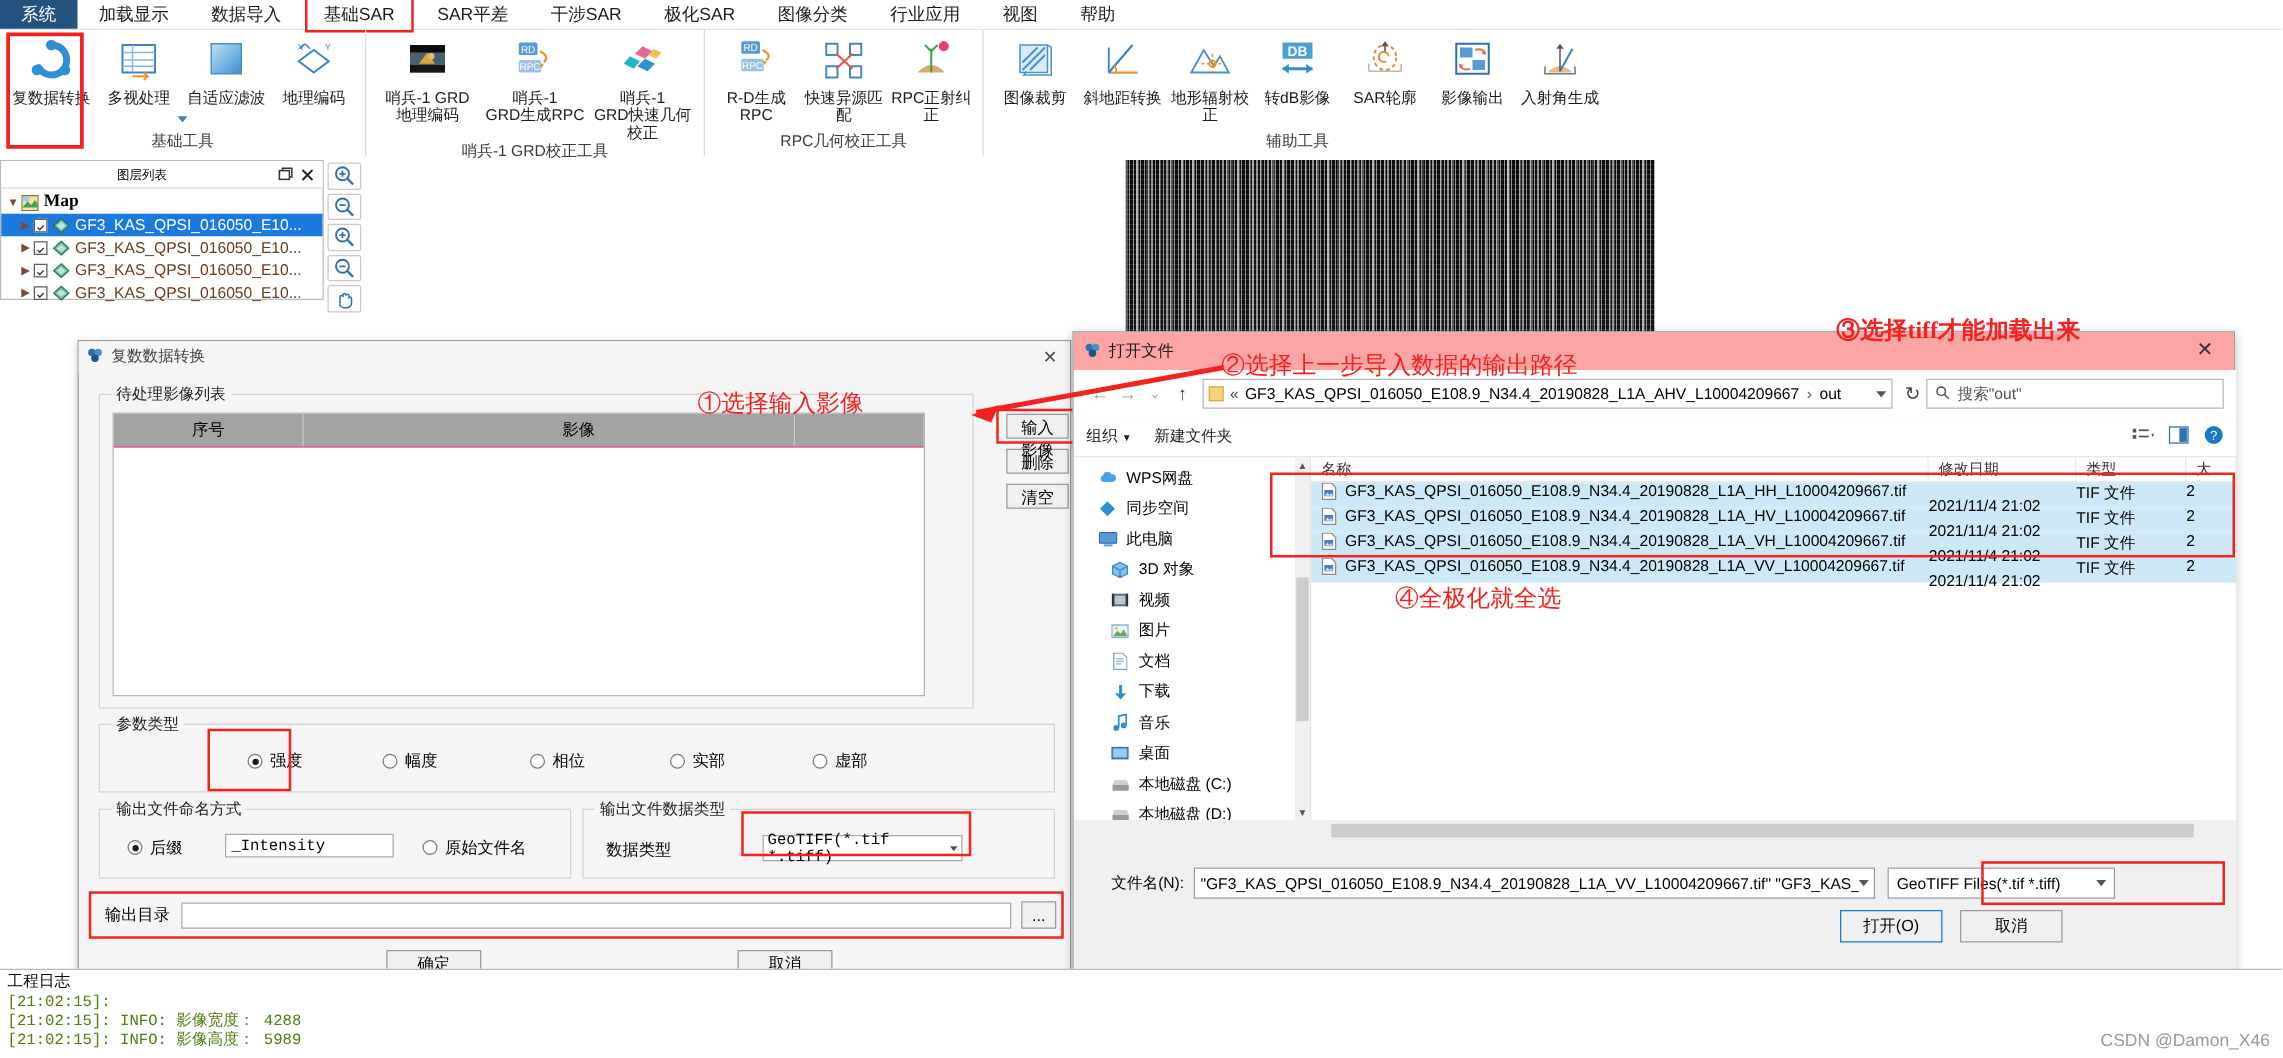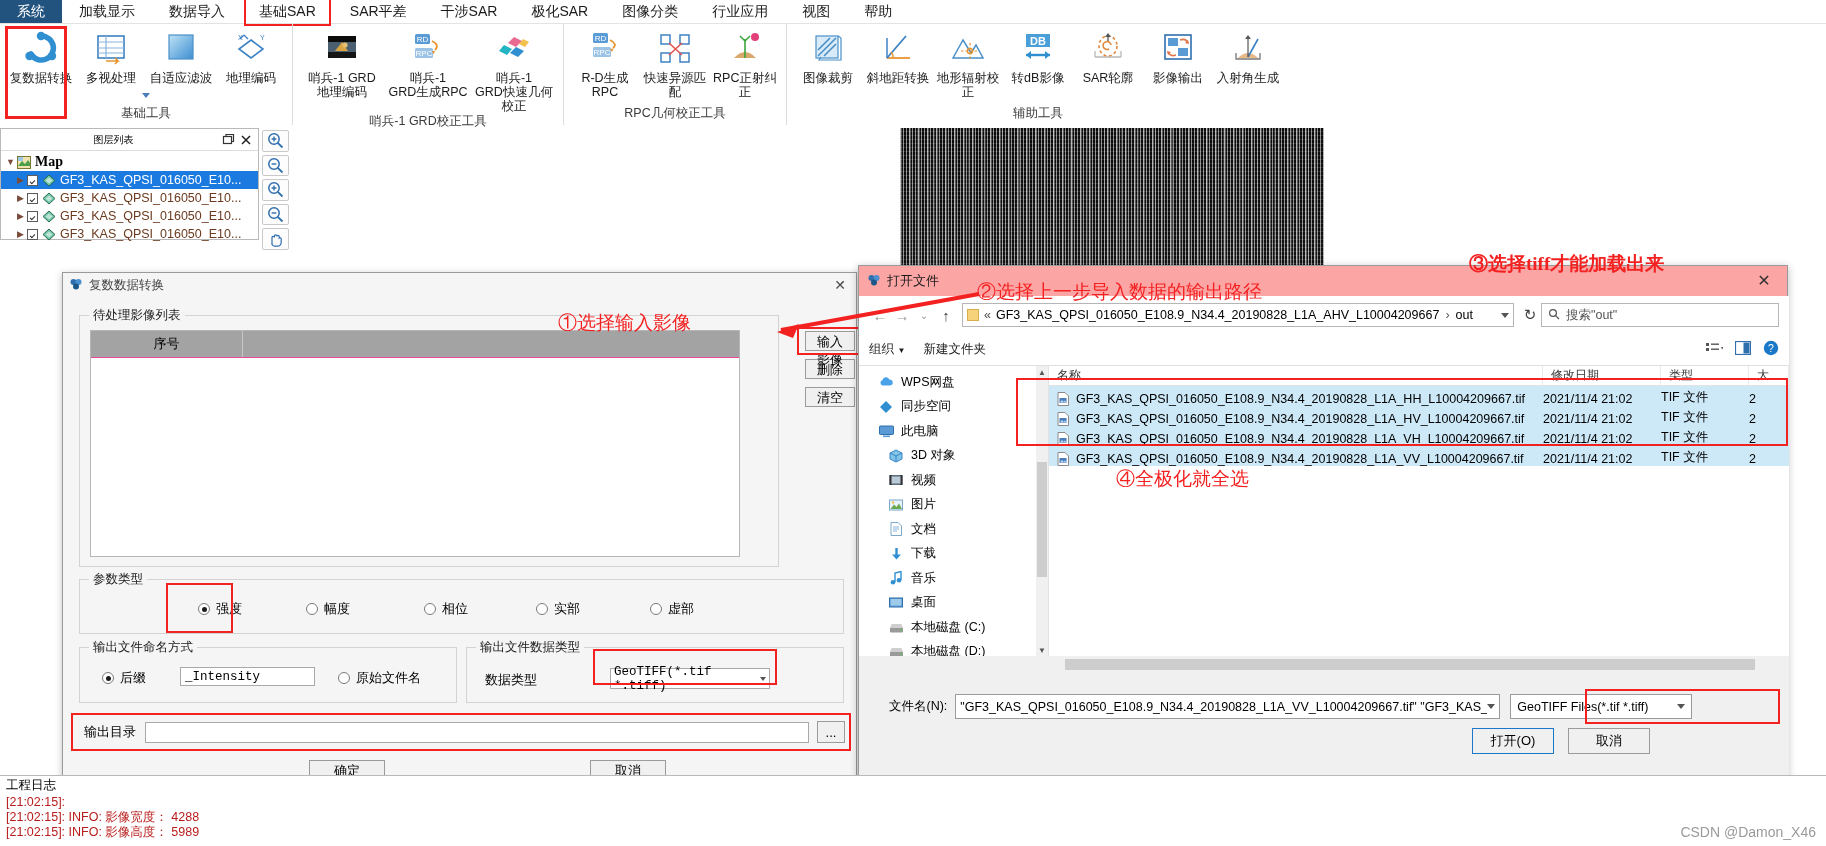--- a/index.html
+++ b/index.html
@@ -96,36 +96,36 @@
   #navpane { width:190px; height:290px; overflow:hidden; border-right:1px solid #e3e3e3; padding-top:4px;}
   .navit { display:flex; align-items:center; height:24.5px; font-size:12.5px; padding-left:18px; white-space:nowrap;}
   .navit.ind { padding-left:28px;}
   .navit .ni { width:18px; margin-right:6px; display:flex;align-items:center;justify-content:center;}
   #navscroll { position:absolute; left:177px; top:100px; width:12px; height:290px; background:#f0f0f0; }
   #navscroll .thumb{ position:absolute; left:1px; top:96px; width:10px; height:115px; background:#cdcdcd;}
   #navscroll .ar { position:absolute; left:0; width:12px; height:12px; display:flex;align-items:center;justify-content:center; font-size:8px; color:#555;}
   #filepane { flex:1; position:relative; }
   #colhdr { height:20px; display:flex; border-bottom:1px solid #e3e3e3; font-size:12px; color:#333; background:#fff;}
   #colhdr div { display:flex; align-items:center; padding-left:8px; border-right:1px solid #e9e9e9;}
-  .frow { display:flex; height:20px; align-items:flex-end; font-size:12.5px; background:#cde8f7;}
+  .frow { display:flex; height:20px; align-items:flex-start; font-size:12.5px; background:#cde8f7;}
   .frow .fn { flex:1; display:flex; align-items:center; padding-left:8px; overflow:hidden; white-space:nowrap;}
   .frow .fd { width:118px;margin-top:12px; }
   .frow .ft { width:88px; }
   .frow .fs { width:40px; overflow:hidden;}
   .fico { width:13px;height:14px;margin-right:6px;display:inline-block;}
   #fbottom { position:absolute; left:0; top:390px; width:930px; height:140px; background:#f0f0f0;}
   #hscroll { position:absolute; left:190px; top:392px; width:738px; height:13px; background:#f0f0f0; display:flex; align-items:center;}
   #hscroll .hthumb{ position:absolute; left:16px; top:1px; width:690px; height:11px; background:#cdcdcd;}
   .fnlabel { font-size:12.5px; }
   #watermark { position:absolute; right:10px; bottom:6px; font-size:14px; color:#9a9a9a; font-family:"Liberation Sans",sans-serif;}
 
   
   #logpanel { position:absolute; left:0; top:775px; width:1826px; height:71px; background:#fff; border-top:1px solid #b9b9b9;}
   #logtitle { font-size:12.5px; padding:1px 6px; }
-  .logline { font-size:12.5px; color:#b91c1c; padding-left:6px; line-height:15px; font-family:Liberation Sans, sans-serif;}
+  .logline { font-size:12.5px; color:#4d7c0f; padding-left:6px; line-height:15px; font-family:Liberation Mono, monospace;}
 </style>
 </head>
 <body>
 
 <div id="ribbon">
   <div id="menubar">
       <div class="menu-item active">
         <span>系统</span>
       </div>
       <div class="menu-item">
@@ -506,20 +506,21 @@
     </span>
     <span class="tt">复数数据转换</span>
     <span id="cdlg-close">✕</span>
   </div>
 
   <div class="gbox" style="left:16px; top:42px; width:700px; height:252px; background:#f5f5f5;">
     <span class="glegend">待处理影像列表</span>
     <div style="position:absolute; left:10px; top:14px; width:650px; height:227px; border:1px solid #b6b6b6; background:#fff;">
       <div class="tblhdr">
         <div style="width:152px; border-right:1px solid #c7c7c7;">序号</div>
+        <div style="width:345px; border-right:1px solid #c7c7c7;">影像</div>
         <div style="flex:1;"></div>
       </div>
     </div>
   </div>
 
   <div id="cdlg-sidebtns" style="position:absolute; left:742px; top:58px; width:50px;">
       <button class="btn" style="display: block; width: 50px; height: 20px; margin-bottom: 8px;">输入影像</button>
       <button class="btn" style="display: block; width: 50px; height: 20px; margin-bottom: 8px;">删除</button>
       <button class="btn" style="display: block; width: 50px; height: 20px; margin-bottom: 8px;">清空</button>
     </div>

